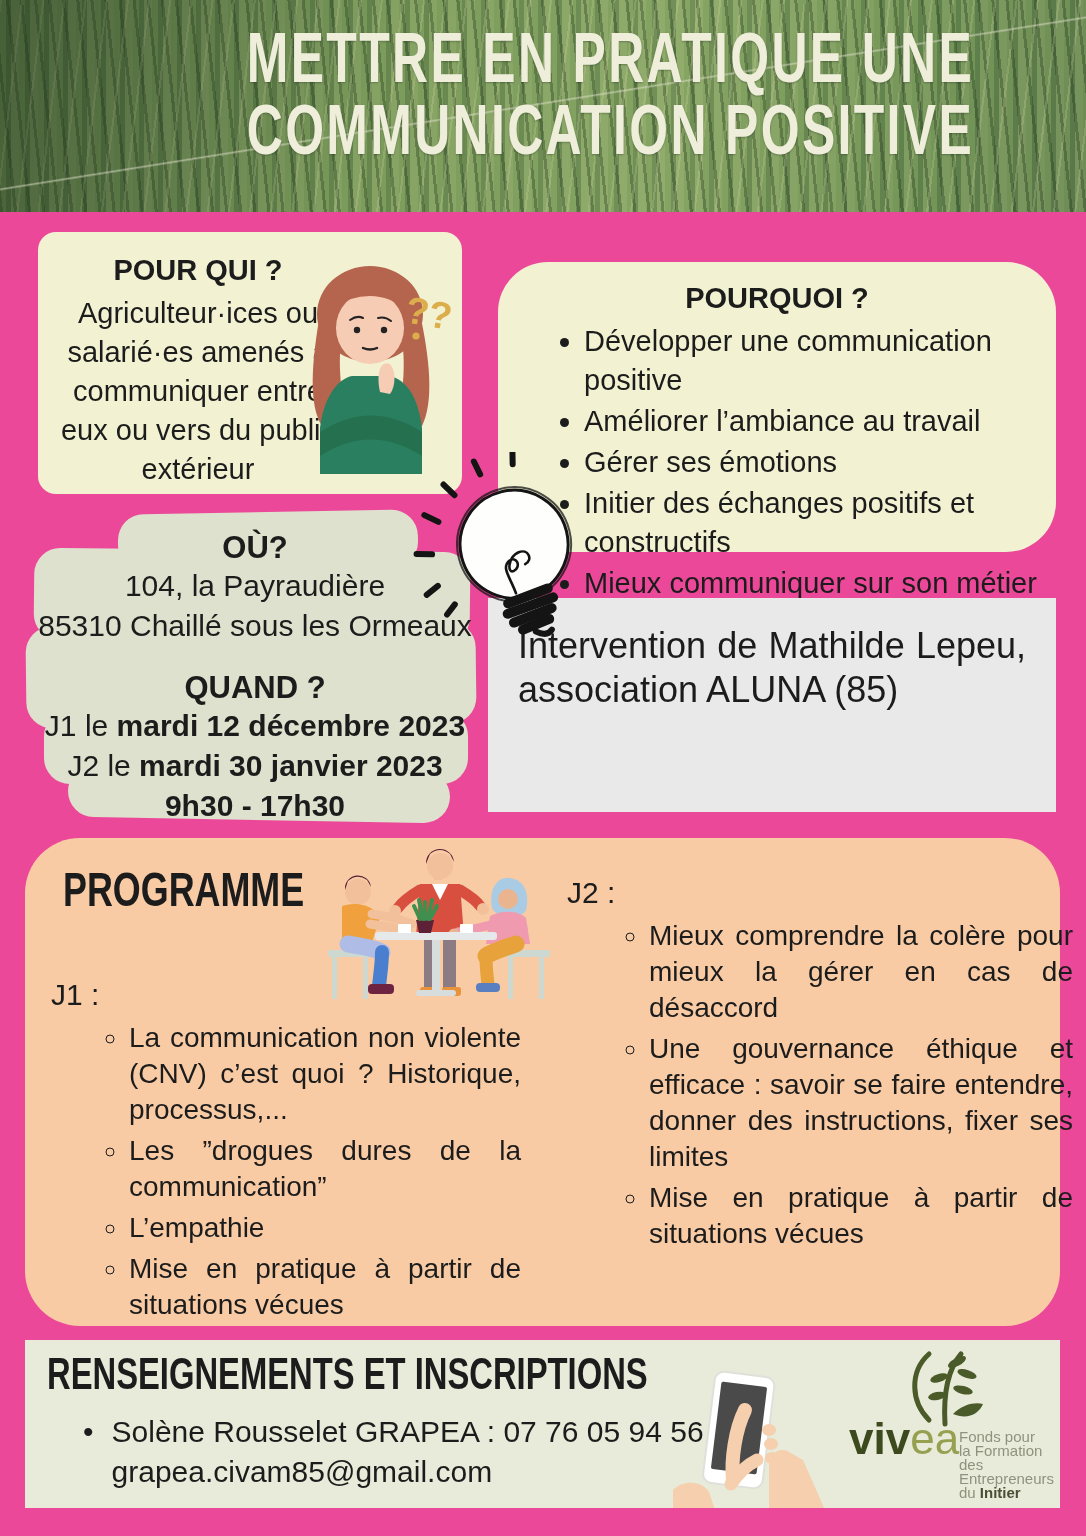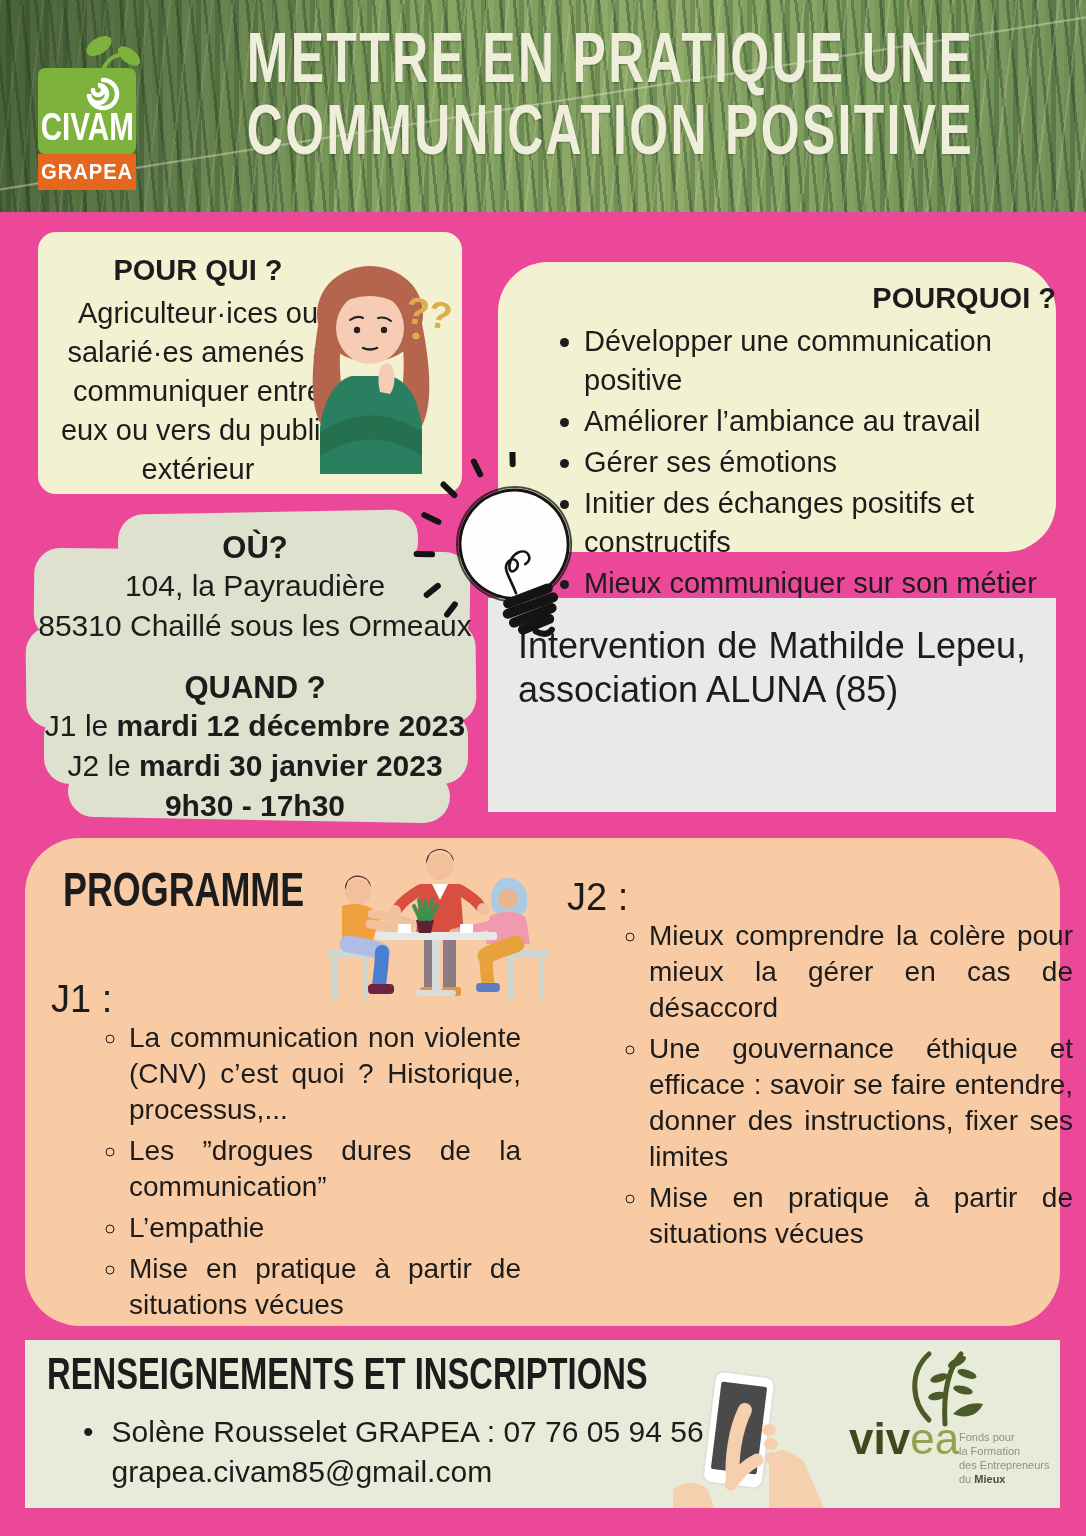--- a/index.html
+++ b/index.html
@@ -39,21 +39,21 @@
 
   
   .pourqui{left:38px;top:232px;width:424px;height:262px;border-radius:18px;}
   .pourqui h2{position:absolute;left:20px;top:22px;width:280px;text-align:center;}
   .pourqui .body{position:absolute;left:12px;top:62px;width:296px;text-align:center;
     font-size:29px;line-height:39px;}
   .woman{position:absolute;right:2px;top:20px;}
 
   
   .pourquoi{left:498px;top:262px;width:558px;height:290px;border-radius:50px;}
-  .pourquoi h2{position:absolute;left:0;top:20px;width:100%;text-align:right;}
+  .pourquoi h2{position:absolute;left:0;top:20px;width:100%;text-align:center;}
   .pourquoi ul{position:absolute;left:62px;top:58px;width:470px;margin:0;padding:0 0 0 24px;
     font-size:29px;line-height:39px;}
   .pourquoi ul li{margin-top:2px;}
 
   
   .bulb{position:absolute;left:404px;top:452px;z-index:3;}
 
   
   .ouquand{position:absolute;left:26px;top:512px;width:458px;height:312px;}
   .stroke{position:absolute;background:#dee1cd;border-radius:26px;}
@@ -73,67 +73,53 @@
   .interv{position:absolute;left:488px;top:598px;width:568px;height:214px;background:#e9e9e9;
     box-sizing:border-box;padding:26px 30px 0 30px;}
   .interv p{margin:0;font-size:36px;text-align:justify;}
   .interv .p1{line-height:44px;}
   .interv .p2{line-height:38px;margin-top:4px;}
 
   
   .prog{position:absolute;left:25px;top:838px;width:1035px;height:488px;background:#f8cba4;border-radius:55px;}
   .prog h2{position:absolute;left:38px;top:26px;margin:0;font-size:46px;}
   .people{position:absolute;left:295px;top:6px;}
-  .jlabel{position:absolute;font-size:38px;}
+  .jlabel{position:absolute;font-size:30px;}
   .j1label{left:26px;top:140px;}
   .j2label{left:542px;top:38px;}
   .prog ul{margin:0;padding:0 0 0 28px;font-size:28px;line-height:36px;list-style-type:circle;}
   .prog ul li{text-align:justify;margin-bottom:5px;}
   .j1list{position:absolute;left:76px;top:182px;width:392px;}
   .j2list{position:absolute;left:596px;top:80px;width:424px;}
 
   
   .contact{position:absolute;left:25px;top:1340px;width:1035px;height:168px;background:#e8ebd9;overflow:hidden;}
   .contact h2{position:absolute;left:22px;top:12px;margin:0;font-size:42px;}
   .contact .item{position:absolute;left:58px;top:72px;font-size:30px;line-height:40px;display:flex;}
   .contact .dot{margin-right:18px;}
   .phonehand{position:absolute;left:648px;top:28px;}
 
   
   .vivea{position:absolute;left:822px;top:6px;width:215px;height:160px;}
   .vivea .leaf{position:absolute;left:48px;top:2px;}
   .vivea .name{position:absolute;left:2px;top:68px;font-size:44px;line-height:50px;}
   .vivea .nb{font-weight:bold;color:#3d4a1e;}
   .vivea .nl{color:#97a050;}
-  .vivea .tag{position:absolute;left:112px;top:84px;font-size:11px;line-height:14px;color:#8e927e;}
+  .vivea .tag{position:absolute;left:112px;top:84px;font-size:15px;line-height:14px;color:#8e927e;}
   .vivea .tag b{color:#4a4f35;}
 </style>
 </head>
 <body>
 
 <div class="page">
 
   <div class="hero">
     <div class="hero-title">
       <span class="tline">METTRE EN PRATIQUE UNE</span>
       <span class="tline">COMMUNICATION POSITIVE</span>
-    </div>
-    <div class="logo">
-      <div class="logo-square">
-        <span>CIVAM</span>
-      </div>
-      <div class="logo-bar">
-        <span>GRAPEA</span>
-      </div>
-      <svg class="logo-sprout" width="72" height="92" viewBox="0 0 72 92">
-        <ellipse cx="26" cy="14" rx="14" ry="8" fill="#7db23c" transform="rotate(-32 26 14)"></ellipse>
-        <ellipse cx="56" cy="24" rx="13" ry="7" fill="#7db23c" transform="rotate(38 56 24)"></ellipse>
-        <path d="M28,42 C34,26 44,20 56,24" stroke="#7db23c" stroke-width="4" fill="none"></path>
-        <path d="M30,48 a14,14 0 1,1 -14,14 a9,9 0 1,0 9,-9 a5,5 0 1,1 -5,5" stroke="#ffffff" stroke-width="4.5" fill="none" stroke-linecap="round"></path>
-      </svg>
     </div>
   </div>
 
   <div class="soft-box pourqui">
     <h2 class="sec">POUR QUI ?</h2>
     <div class="body">Agriculteur·ices ou salarié·es amenés à communiquer entre eux ou vers du public extérieur</div>
     <svg class="woman" width="178" height="224" viewBox="0 0 178 224">
       <path d="M38,62 C30,108 26,152 40,174 L66,172 C56,132 56,96 62,70 Z" fill="#b5654d"></path>
       <path d="M138,62 C148,108 152,150 140,174 L114,172 C124,132 124,96 116,70 Z" fill="#b5654d"></path>
       <ellipse cx="88" cy="62" rx="53" ry="48" fill="#b5654d"></ellipse>
@@ -313,18 +299,18 @@
         <ellipse cx="42" cy="48" rx="9" ry="4" fill="#4a5a28" transform="rotate(-12 42 48)"></ellipse>
         <path d="M58,66 C68,56 80,54 88,56 C84,66 72,72 58,66 Z" fill="#4a5a28"></path>
       </svg>
       <div class="name"><span class="nb">viv</span><span class="nl">ea</span></div>
       <div class="tag">
         <div>
             <div>Fonds pour</div>
             <div>la Formation</div>
             <div>des Entrepreneurs</div>
           </div>
-        <div><span>du </span><b>Mieux</b></div>
+        <div><span>du </span><b>Initier</b></div>
       </div>
     </div>
   </div>
 
 </div>
 
 </body></html>

